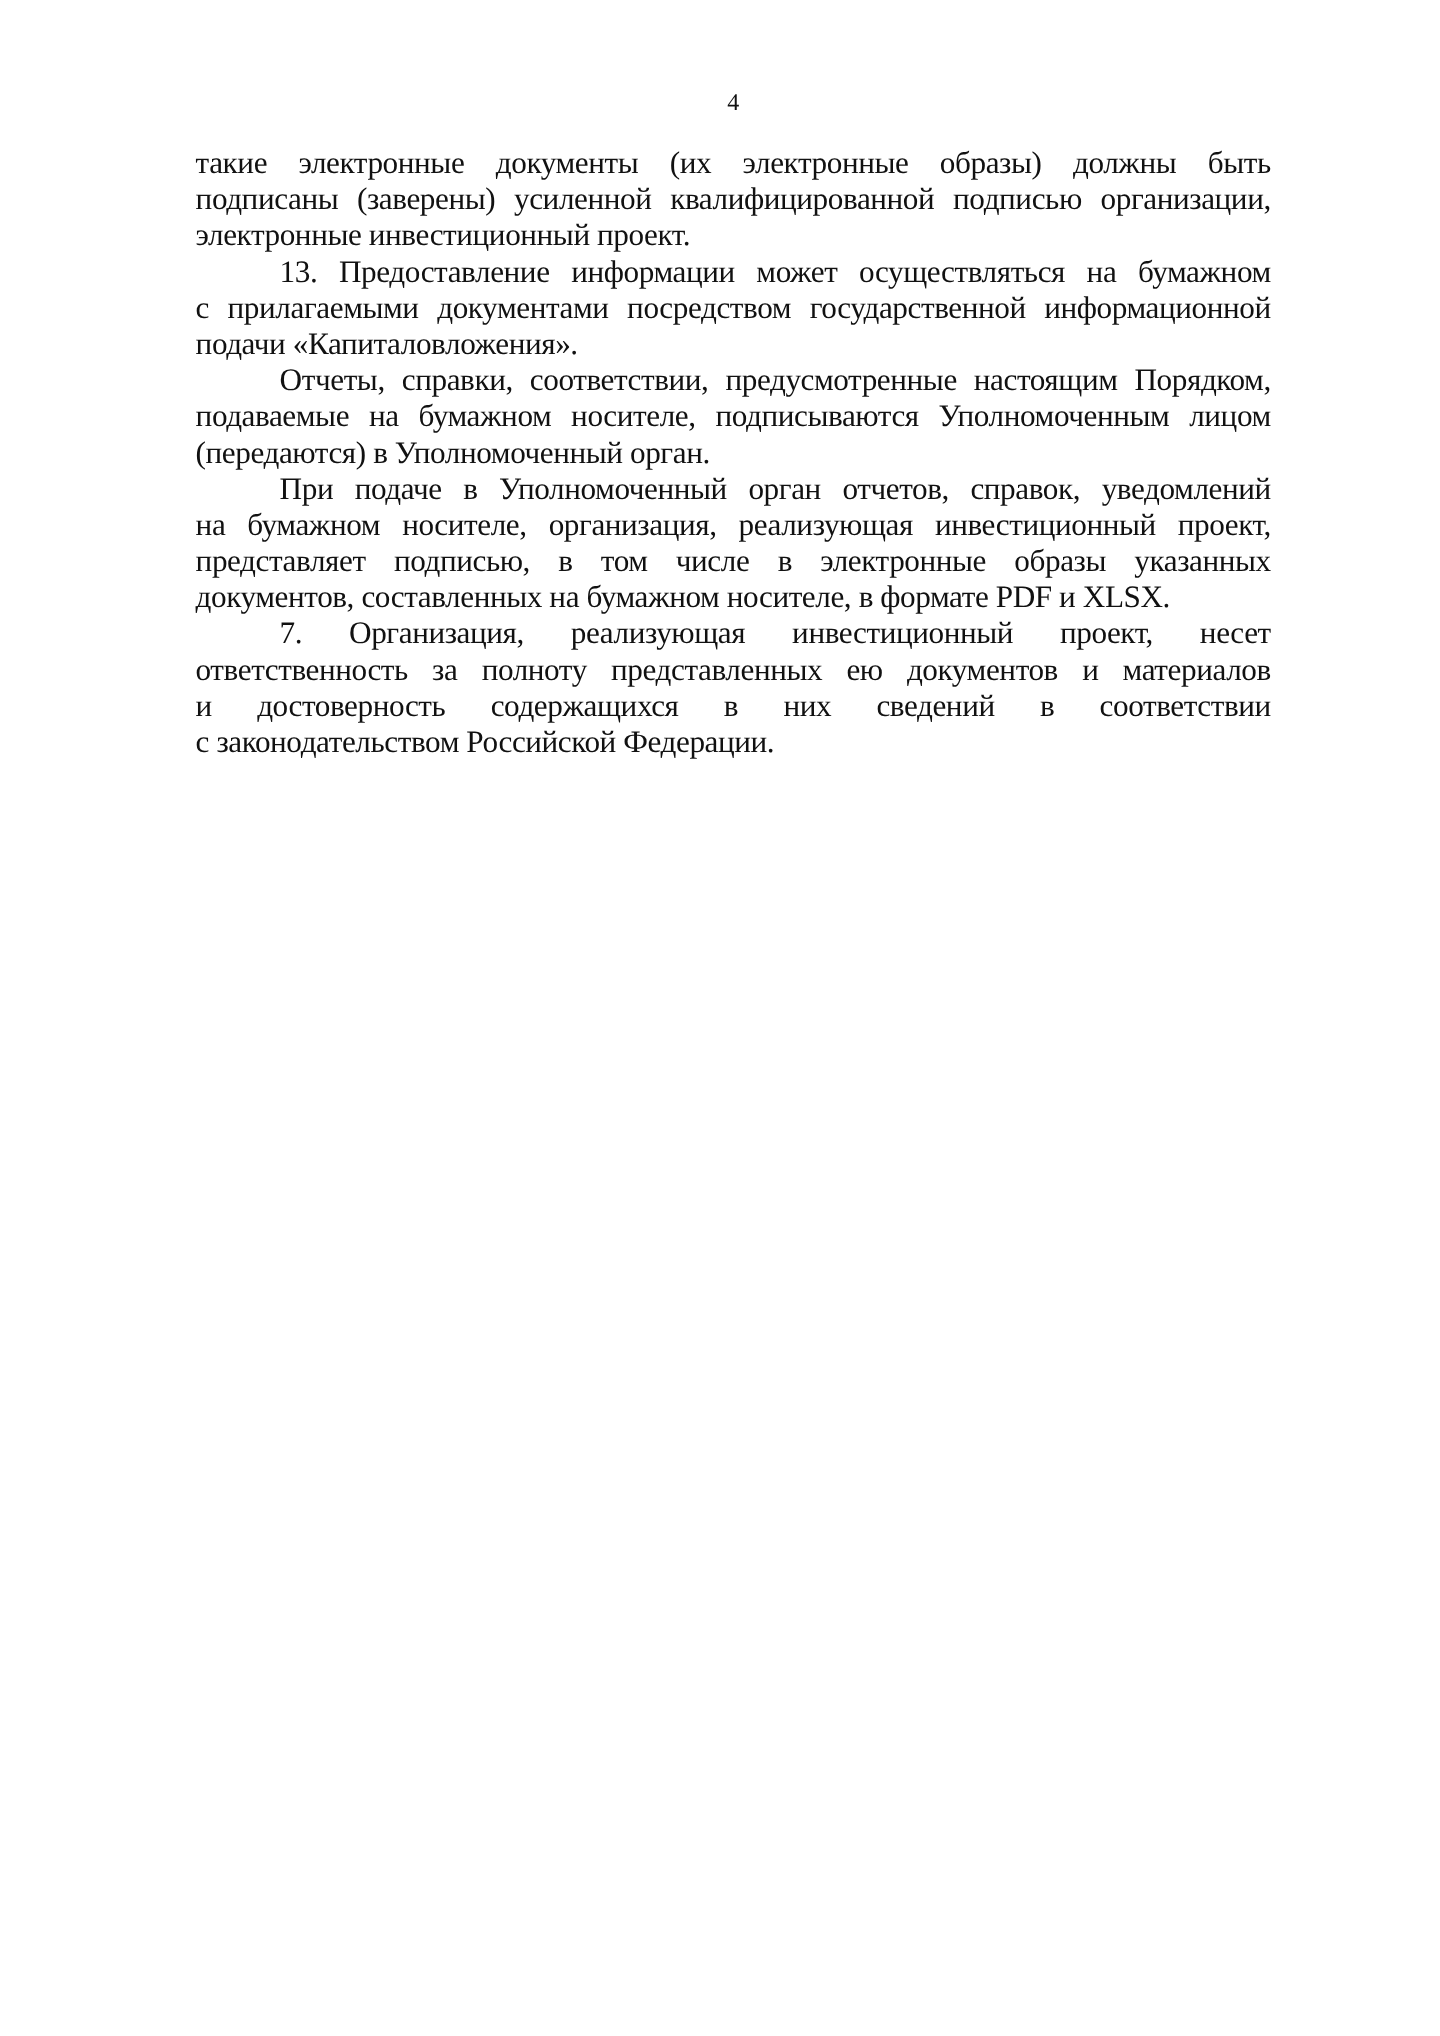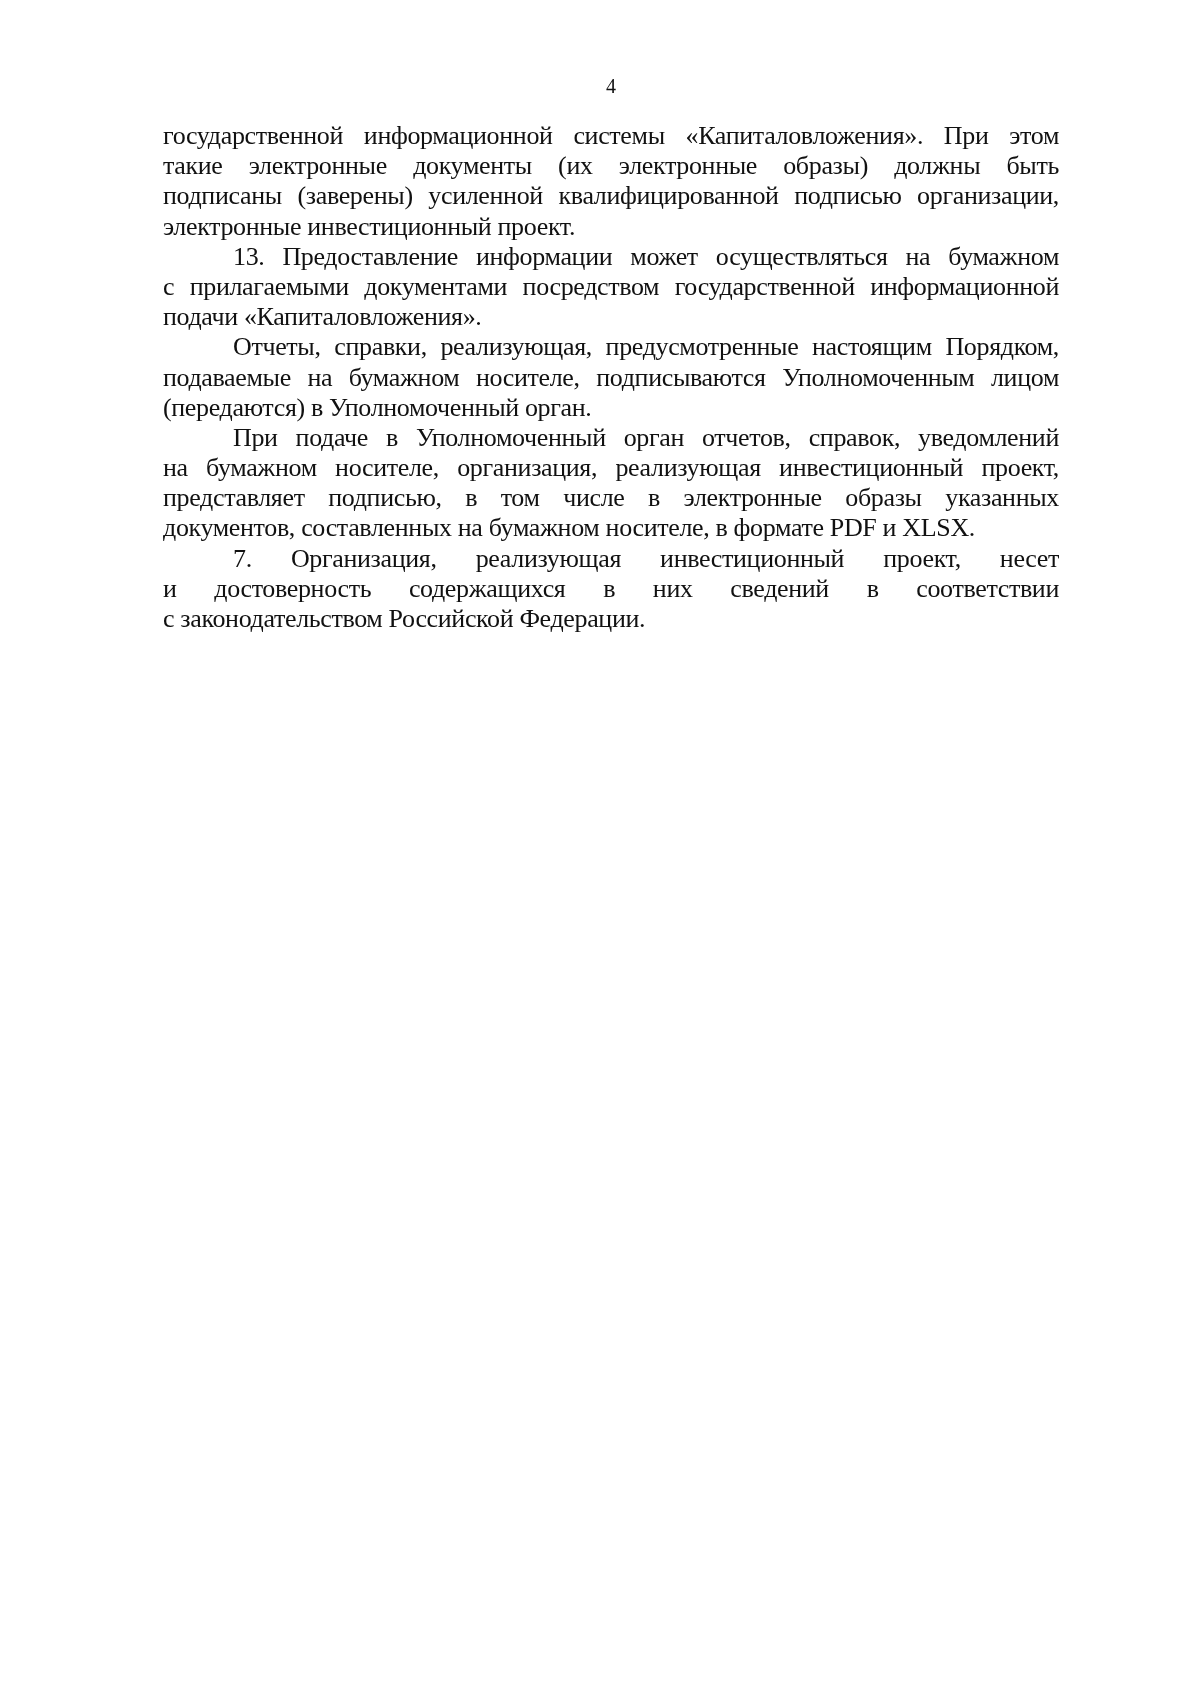--- a/index.html
+++ b/index.html
@@ -58,45 +58,45 @@
 </head>
 <body>
 
 <div class="page">
 
   <div class="page-number">4</div>
 
   <div class="body-text">
 
     <div>
-      <span class="line">государственной информационной системы «Капиталовложения». При этом</span>
       <span class="line">такие электронные документы (их электронные образы) должны быть</span>
       <span class="line">подписаны (заверены) усиленной квалифицированной подписью организации,</span>
       <span class="line last">электронные инвестиционный проект.</span>
     </div>
 
     <div>
       <span class="line indent">13. Предоставление информации может осуществляться на бумажном</span>
       <span class="line">с прилагаемыми документами посредством государственной информационной</span>
       <span class="line last">подачи «Капиталовложения».</span>
     </div>
 
     <div>
-      <span class="line indent">Отчеты, справки, реализующая, предусмотренные настоящим Порядком,</span>
+      <span class="line indent">Отчеты, справки, соответствии, предусмотренные настоящим Порядком,</span>
       <span class="line">подаваемые на бумажном носителе, подписываются Уполномоченным лицом</span>
       <span class="line last">(передаются) в Уполномоченный орган.</span>
     </div>
 
     <div>
       <span class="line indent">При подаче в Уполномоченный орган отчетов, справок, уведомлений</span>
       <span class="line">на бумажном носителе, организация, реализующая инвестиционный проект,</span>
       <span class="line">представляет подписью, в том числе в электронные образы указанных</span>
       <span class="line last">документов, составленных на бумажном носителе, в формате PDF и XLSX.</span>
     </div>
 
     <div>
       <span class="line indent">7. Организация, реализующая инвестиционный проект, несет</span>
+      <span class="line">ответственность за полноту представленных ею документов и материалов</span>
       <span class="line">и достоверность содержащихся в них сведений в соответствии</span>
       <span class="line last">с законодательством Российской Федерации.</span>
     </div>
 
   </div>
 </div>
 
 </body></html>

